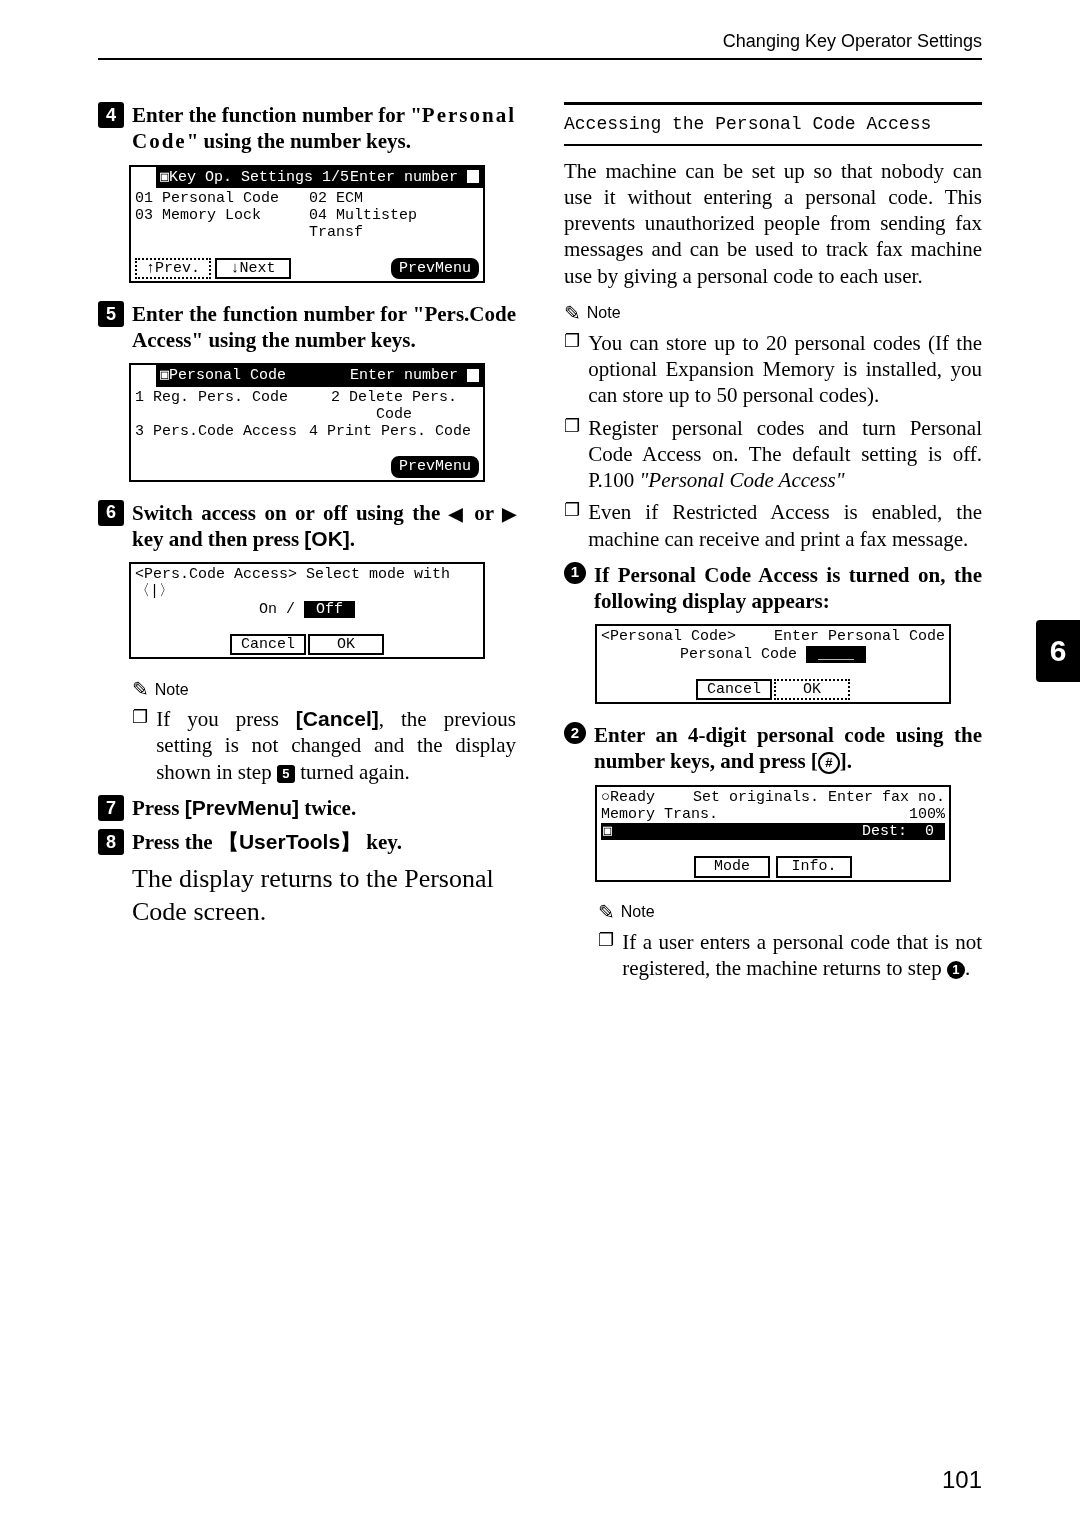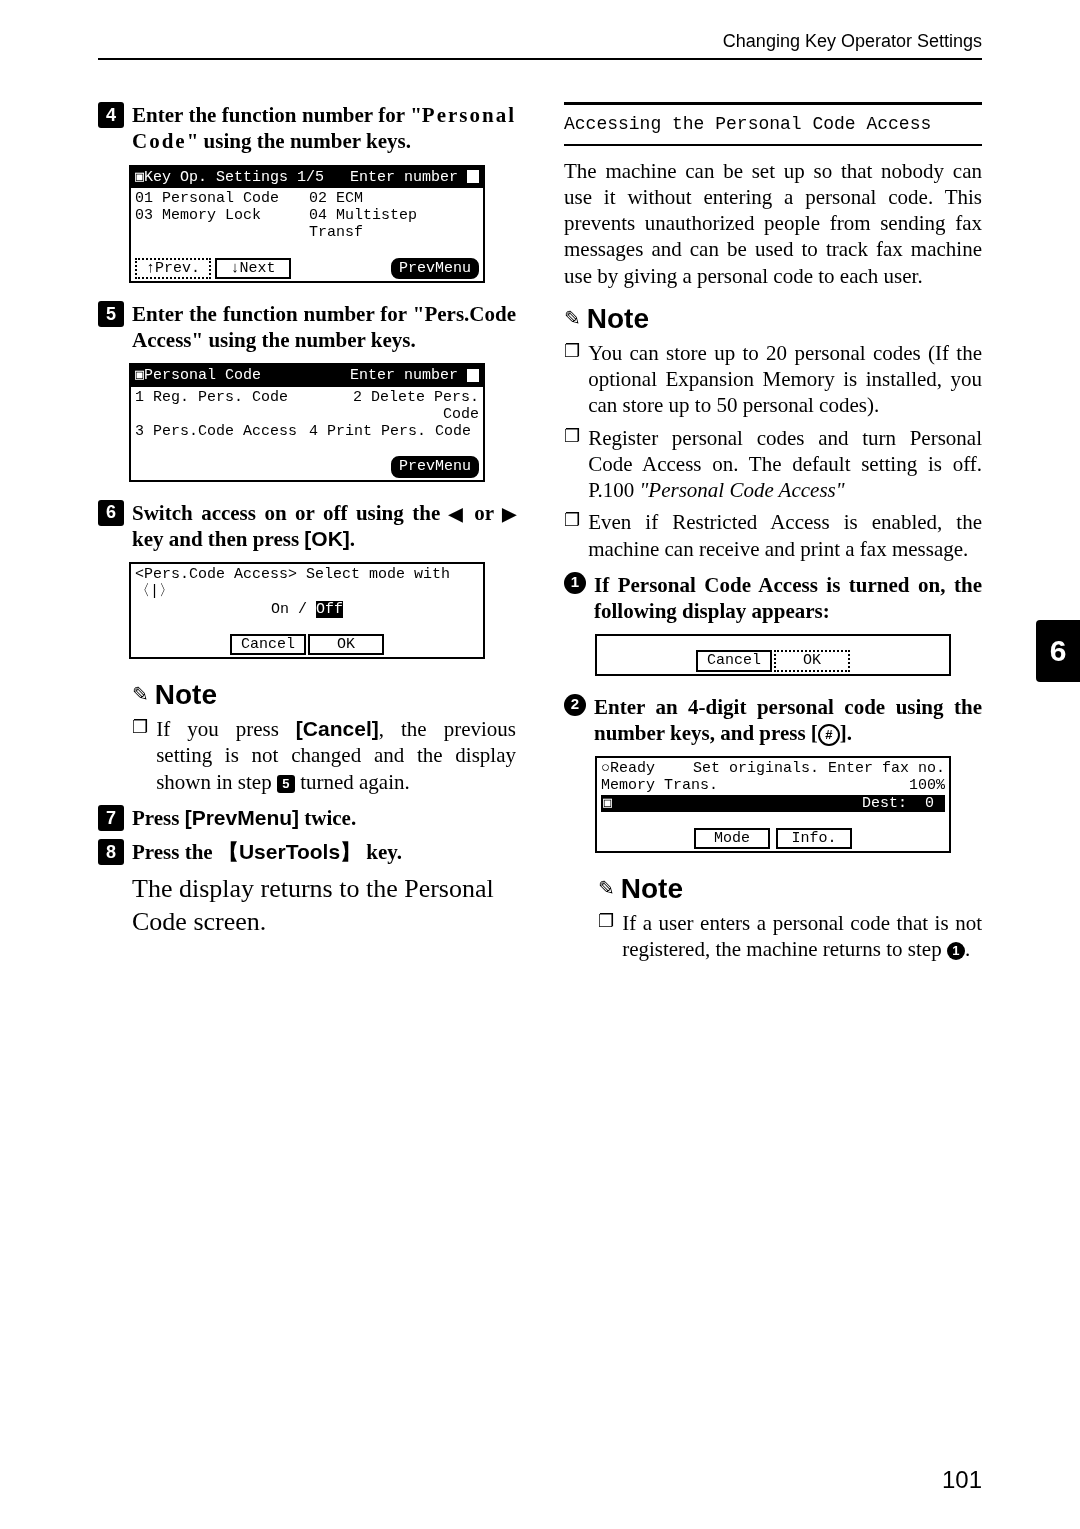--- a/index.html
+++ b/index.html
@@ -60,37 +60,37 @@
     text-align:justify;
   }
   .step-text .kw{font-family:var(--sans);font-weight:bold;}
   .follow{margin-left:34px;font-family:var(--serif);font-size:26px;text-align:left;}
   
   .lcd{
     margin:10px auto 18px auto;
     width:352px;border:2px solid #000;font-family:var(--mono);
     font-size:15px;line-height:1.15;
   }
-  .lcd .hdr{background:#000;color:#fff;padding:2px 4px;display:flex;justify-content:space-between;}
+  .lcd .hdr{background:#000;color:#fff;padding:2px 4px;display:flex;justify-content:space-between;margin-left:25px;}
   .lcd .hdr .cursor{display:inline-block;width:12px;height:13px;background:#fff;vertical-align:middle;}
   .lcd .body{padding:2px 4px;min-height:34px;}
   .lcd .spacer{height:14px;}
   .lcd .btnrow{display:flex;justify-content:space-between;padding:0 4px 2px 4px;gap:0;}
   .lcd .btn{
     border:2px solid #000;padding:0 6px;min-width:60px;text-align:center;
     background:#fff;color:#000;font-family:var(--mono);font-size:15px;
   }
   .lcd .btn.inv{background:#000;color:#fff;border-radius:8px;}
   .lcd .btn.dotted{border-style:dotted;}
   .lcd .row2{display:flex;justify-content:space-between;}
-  .lcd .pill{display:inline-block;background:#000;color:#fff;padding:0 0;}
+  .lcd .pill{display:inline-block;background:#000;color:#fff;padding:0 12px;}
   .note-head{display:flex;align-items:center;gap:6px;margin:8px 0 4px 34px;}
   .note-head.flush{margin-left:0;}
   .note-head .pen{font-size:20px;}
-  .note-head .lbl{font-family:var(--sans);font-weight:bold;font-size:28px;}
+  .note-head .lbl{font-family:var(--sans);font-weight:normal;font-size:16px;}
   .bullets{margin:0 0 10px 34px;padding:0;list-style:none;}
   .bullets.flush{margin-left:0;}
   .bullets li{display:flex;gap:8px;text-align:justify;margin-bottom:6px;}
   .bullets li .sq{flex:none;font-size:18px;line-height:1.3;}
   .circ{
     display:inline-flex;width:22px;height:22px;border-radius:50%;
     background:#000;color:#fff;font-family:var(--sans);font-weight:bold;
     font-size:15px;align-items:center;justify-content:center;flex:none;
   }
   .circ.small{width:18px;height:18px;font-size:13px;vertical-align:middle;}
@@ -173,21 +173,21 @@
       </div>
 
       <div class="lcd">
         <div class="hdr">
           <span>▣Personal Code</span>
           <span><span>Enter number</span> <span class="cursor"></span></span>
         </div>
         <div class="body">
           <div class="row2">
               <span>1 Reg. Pers. Code</span>
-              <span style="text-align:right;width:170px">2 Delete Pers. Code</span>
+              <span style="text-align:center;width:170px">2 Delete Pers. Code</span>
             </div>
           <div class="row2">
               <span>3 Pers.Code Access</span>
               <span style="text-align:left;width:170px">4 Print Pers. Code</span>
             </div>
         </div>
         <div class="spacer"></div>
         <div class="btnrow" style="justify-content:flex-end">
           <div class="btn inv">PrevMenu</div>
         </div>
@@ -272,20 +272,29 @@
           <span>Even if Restricted Access is enabled, the machine can receive and print a fax message.</span>
         </li>
       </ul>
 
       <div class="circstep">
         <span class="circ">1</span>
         <span class="txt">If Personal Code Access is turned on, the following display appears:</span>
       </div>
 
       <div class="lcd">
+        <div class="body">
+          <div class="row2">
+            <span>&lt;Personal Code&gt;</span>
+            <span>Enter Personal Code</span>
+          </div>
+          <div style="text-align:center">
+            <span>Personal Code </span><span class="pill">____</span>
+          </div>
+        </div>
         <div class="spacer"></div>
         <div class="btnrow" style="justify-content:center;gap:2px">
           <div class="btn">Cancel</div>
           <div class="btn dotted">OK</div>
         </div>
       </div>
 
       <div class="circstep">
         <span class="circ">2</span>
         <span class="txt">

